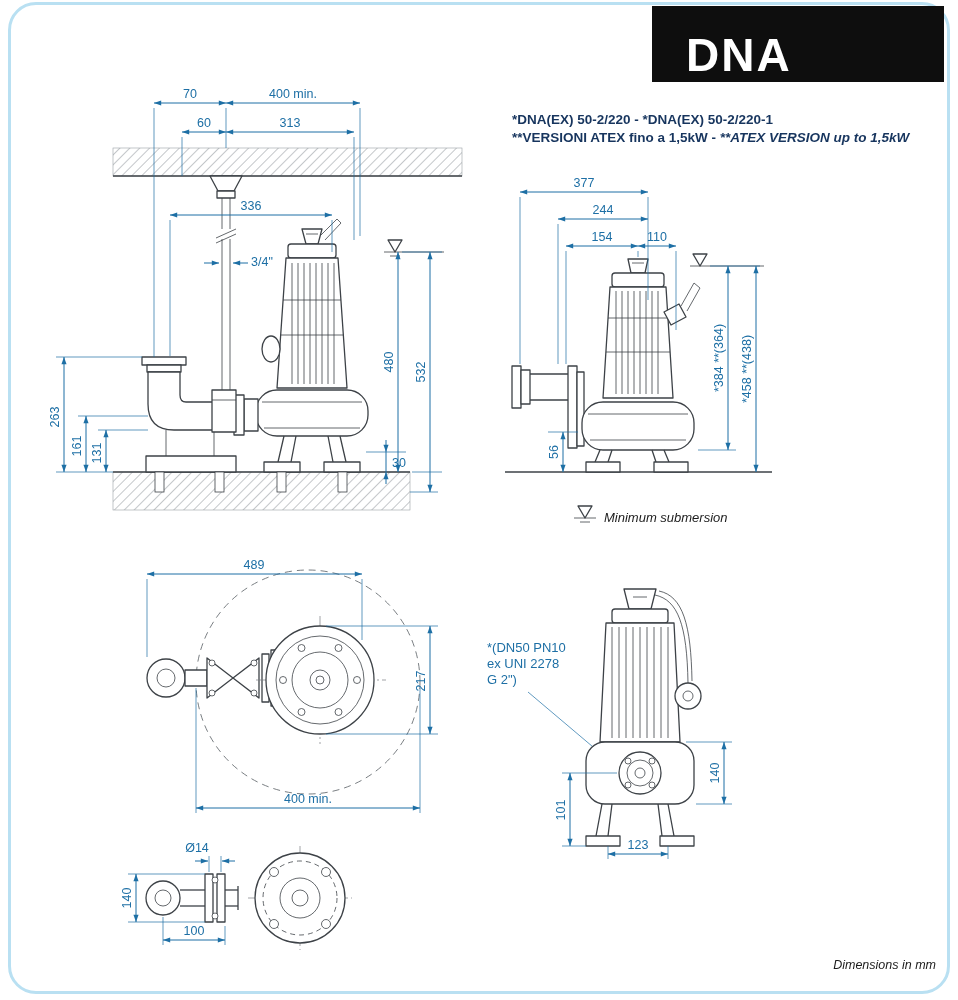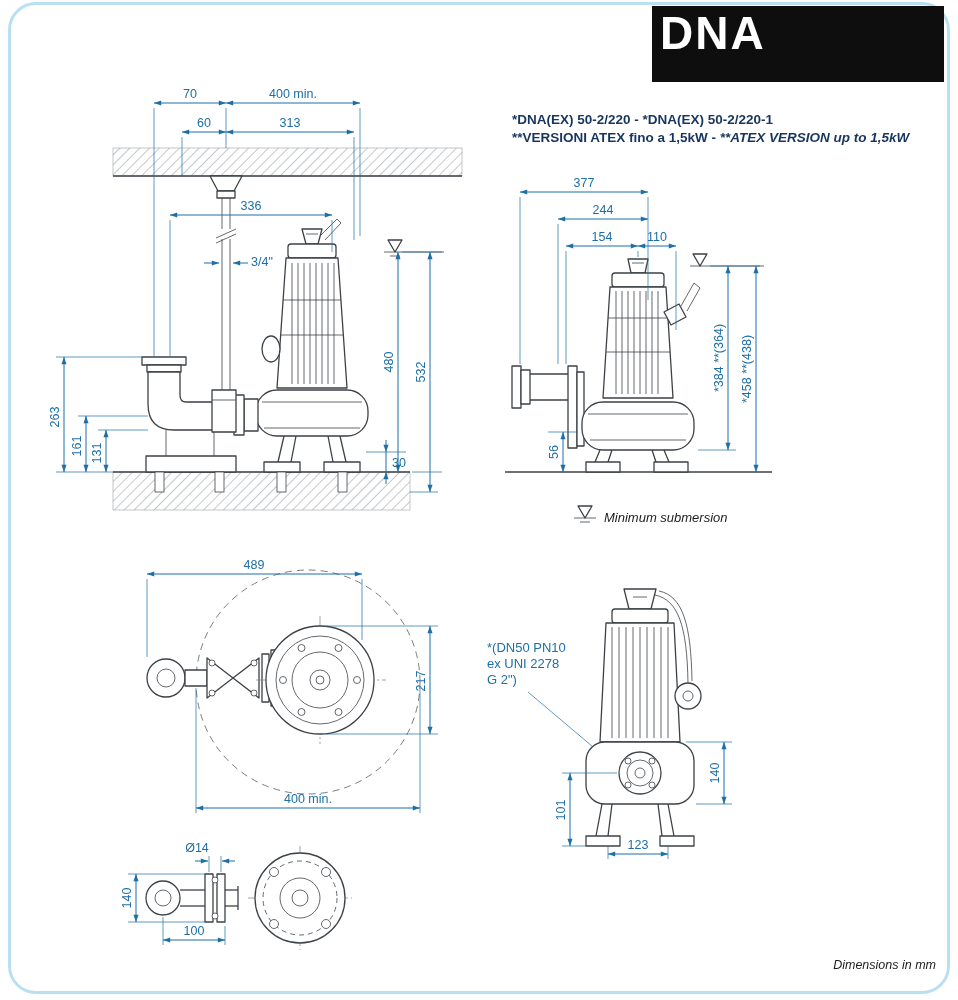--- a/index.html
+++ b/index.html
@@ -1,21 +1,21 @@
 <!DOCTYPE html>
 <html><head>
 <meta charset="utf-8">
 <style>
   html,body{margin:0;padding:0;background:#ffffff;}
   .page{position:relative;width:958px;height:1000px;background:#fff;overflow:hidden;
         font-family:"Liberation Sans",sans-serif;}
   .frame{position:absolute;left:8px;top:2px;right:8px;bottom:6px;
          border:3px solid #b9e0f2;border-radius:28px;}
   .dna-box{position:absolute;top:6px;right:14px;width:292px;height:76px;background:#0e0e0e;
-           display:flex;align-items:flex-start;padding-left:8px;box-sizing:border-box;}
+           display:flex;align-items:flex-end;padding-left:34px;box-sizing:border-box;}
   .dna-box span{color:#fff;font-size:46px;font-weight:800;letter-spacing:2px;
                 font-family:"Liberation Sans",sans-serif;}
   svg{position:absolute;left:0;top:0;}
   svg text{font-family:"Liberation Sans",sans-serif;}
   .dt{fill:#1d6fa5;font-size:12.5px;text-anchor:middle;}
   .ts{text-anchor:start;}
   .nt{fill:#1d6fa5;font-size:13px;text-anchor:start;}
   .mt{fill:#17355e;font-size:13.5px;font-weight:600;text-anchor:start;}
   .lg{fill:#1c1c1c;font-size:13px;font-style:italic;text-anchor:start;}
   .ft{fill:#1c1c1c;font-size:12.5px;font-style:italic;text-anchor:end;}

